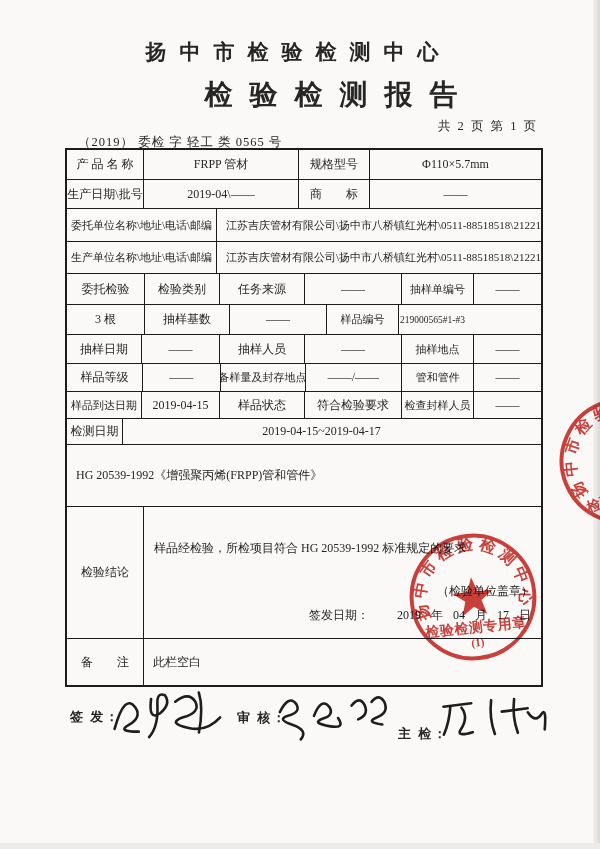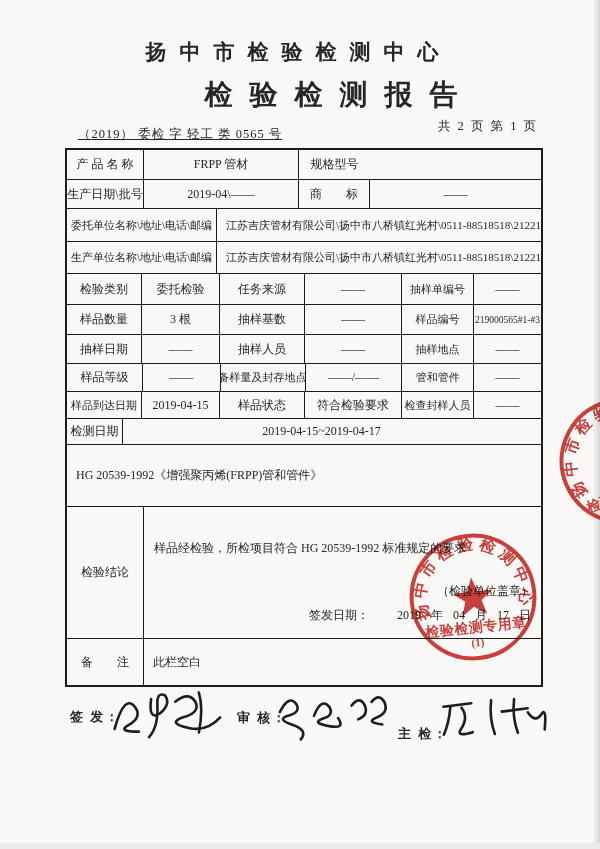--- a/index.html
+++ b/index.html
@@ -7,21 +7,21 @@
         font-family:"Liberation Serif",serif;color:#262626;}
   .scan-edge-right{position:absolute;top:0;right:0;width:7px;height:100%;
         background:linear-gradient(to right,#f3f2f0,#d9d8d6);z-index:1;}
   .scan-edge-bottom{position:absolute;left:0;bottom:0;width:100%;height:6px;background:#ecebe9;z-index:1;}
 
   .org-name{position:absolute;top:38px;left:0;width:584px;text-align:center;
         font-size:21px;font-weight:bold;letter-spacing:13px;text-indent:13px;white-space:nowrap;}
   .doc-title{position:absolute;top:76px;left:0;width:584px;text-align:center;
         font-size:28px;font-weight:bold;letter-spacing:17px;text-indent:17px;white-space:nowrap;margin-left:39px;}
   .meta-row{position:absolute;top:118px;left:0;width:600px;font-size:12.5px;}
-  .report-no{position:absolute;left:78px;top:8px;letter-spacing:1px;text-decoration:underline;}
+  .report-no{position:absolute;left:78px;top:16px;letter-spacing:1px;}
   .page-info{position:absolute;right:62px;top:0;letter-spacing:2px;}
 
   .tbl{position:absolute;left:65px;top:148px;width:478px;border:2px solid #1c1c1c;box-sizing:border-box;z-index:2;}
   .tr{display:flex;border-bottom:1px solid #1c1c1c;box-sizing:border-box;}
   .tr:last-child{border-bottom:none;}
   .td{border-right:1px solid #1c1c1c;box-sizing:border-box;display:flex;align-items:center;justify-content:center;
       font-size:12px;white-space:nowrap;overflow:hidden;height:auto;}
   .td:last-child{border-right:none;}
   .td.left{justify-content:flex-start;padding-left:9px;}
   .f11{font-size:11px;}
@@ -56,50 +56,50 @@
     <span class="report-no">（2019） 委检 字 轻工 类 0565 号</span>
     <span class="page-info">共 2 页 第 1 页</span>
   </div>
 
   <div class="tbl">
 
     <div class="tr" style="height:30px">
       <div class="td" style="width:77px">产 品 名 称</div>
       <div class="td" style="width:155px">FRPP 管材</div>
       <div class="td" style="width:71px">规格型号</div>
+      <div class="td" style="width:171px">Φ110×5.7mm</div>
     </div>
 
     <div class="tr" style="height:29px">
       <div class="td" style="width:77px">生产日期\批号</div>
       <div class="td" style="width:155px">2019-04\——</div>
       <div class="td" style="width:71px">商　　标</div>
       <div class="td" style="width:171px">——</div>
     </div>
 
     <div class="tr" style="height:33px">
       <div class="td f11" style="width:150px">委托单位名称\地址\电话\邮编</div>
       <div class="td f11 left" style="width:324px">江苏吉庆管材有限公司\扬中市八桥镇红光村\0511-88518518\212217</div>
     </div>
 
     <div class="tr" style="height:32px">
       <div class="td f11" style="width:150px">生产单位名称\地址\电话\邮编</div>
       <div class="td f11 left" style="width:324px">江苏吉庆管材有限公司\扬中市八桥镇红光村\0511-88518518\212217</div>
     </div>
 
     <div class="tr" style="height:31px">
+      <div class="td" style="width:78px">委托检验</div>
       <div class="td" style="width:75px">检验类别</div>
-      <div class="td" style="width:78px">委托检验</div>
       <div class="td" style="width:85px">任务来源</div>
       <div class="td" style="width:97px">——</div>
       <div class="td f11" style="width:72px">抽样单编号</div>
       <div class="td" style="width:67px">——</div>
     </div>
 
     <div class="tr" style="height:30px">
-      <div class="td" style="width:75px">样品数量</div>
       <div class="td" style="width:78px">3 根</div>
       <div class="td" style="width:85px">抽样基数</div>
       <div class="td" style="width:97px">——</div>
       <div class="td f11" style="width:72px">样品编号</div>
       <div class="td f9" style="width:67px">219000565#1-#3</div>
     </div>
 
     <div class="tr" style="height:29px">
       <div class="td" style="width:75px">抽样日期</div>
       <div class="td" style="width:78px">——</div>

